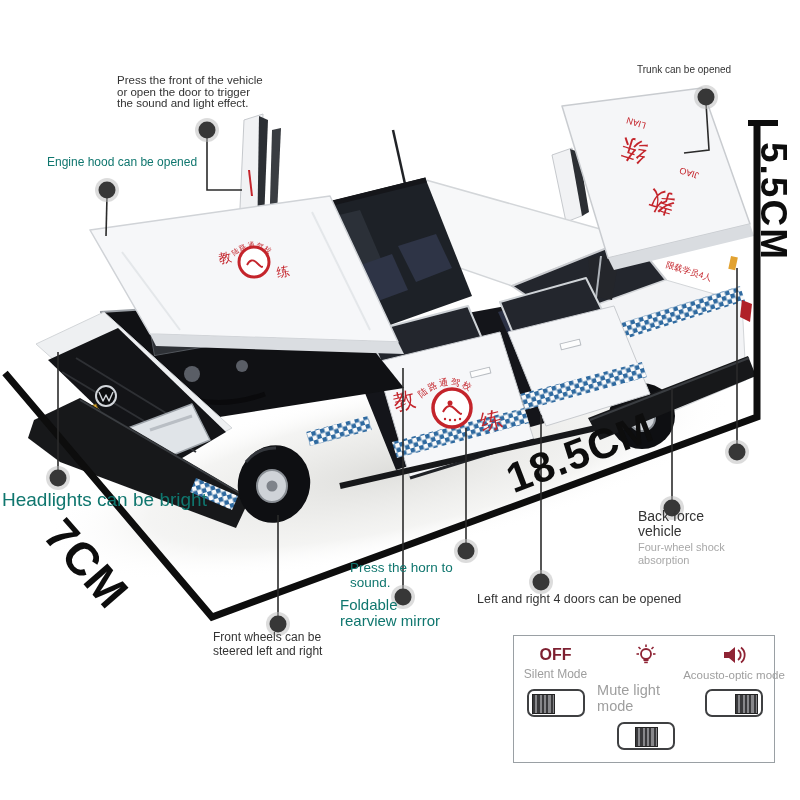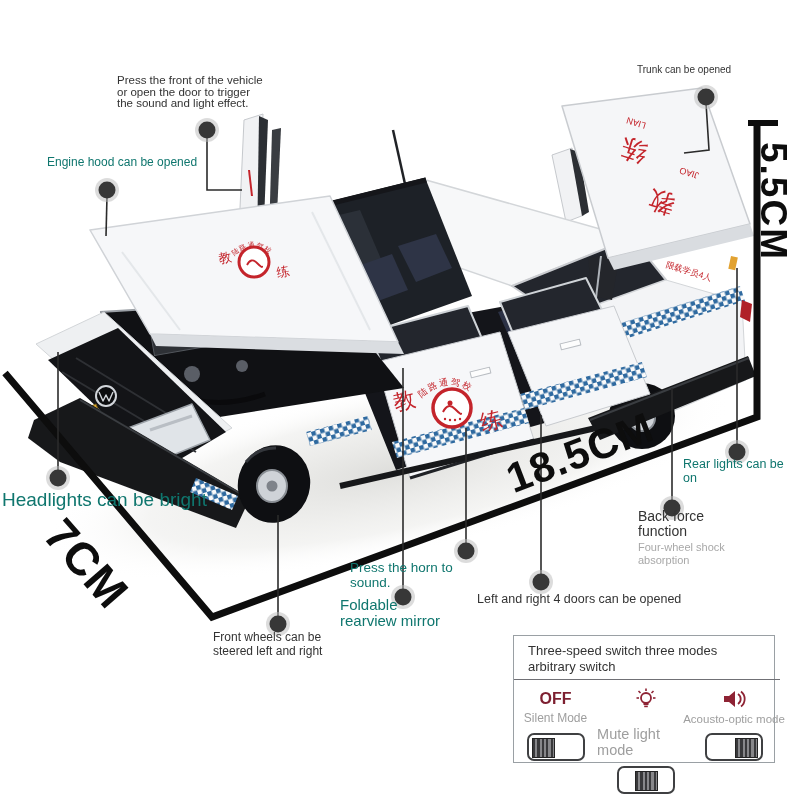--- a/index.html
+++ b/index.html
@@ -317,38 +317,33 @@
 
   <div class="lbl gray" style="left:350px;top:560px;font-size:13.5px;line-height:15px;">
     <span>Press the horn to</span>
     <span>sound.</span>
   </div>
 
   <div class="lbl dark" style="left:477px;top:592px;font-size:12.5px;">Left and right 4 doors can be opened</div>
 
   <div class="lbl dark" style="left:638px;top:509px;font-size:14px;line-height:15px;">
     <span>Back force</span>
-    <span>function</span>
+    <span>vehicle</span>
   </div>
   <div class="lbl" style="left:638px;top:541px;font-size:11px;line-height:12.5px;color:#a8a8a8;">
     <span>Four-wheel shock</span>
     <span>absorption</span>
   </div>
 
-  <div class="lbl gray" style="left:683px;top:457px;font-size:12.5px;line-height:14px;">
-    <span>Rear lights can be</span>
-    <span>on</span>
-  </div>
 
   <div class="dim dim-7">7CM</div>
   <div class="dim dim-185">18.5CM</div>
   <div class="dim dim-55">5.5CM</div>
 
   <div class="panel">
-    <div class="panel-title">Three-speed switch three modes arbitrary switch</div>
     <div class="modes">
 
       <div class="mode m0">
         <div class="icon-slot">
           <span class="off-label">OFF</span>
         </div>
         <div class="sub0">Silent Mode</div>
         <div class="switch">
           <div class="knob left"></div>
         </div>

